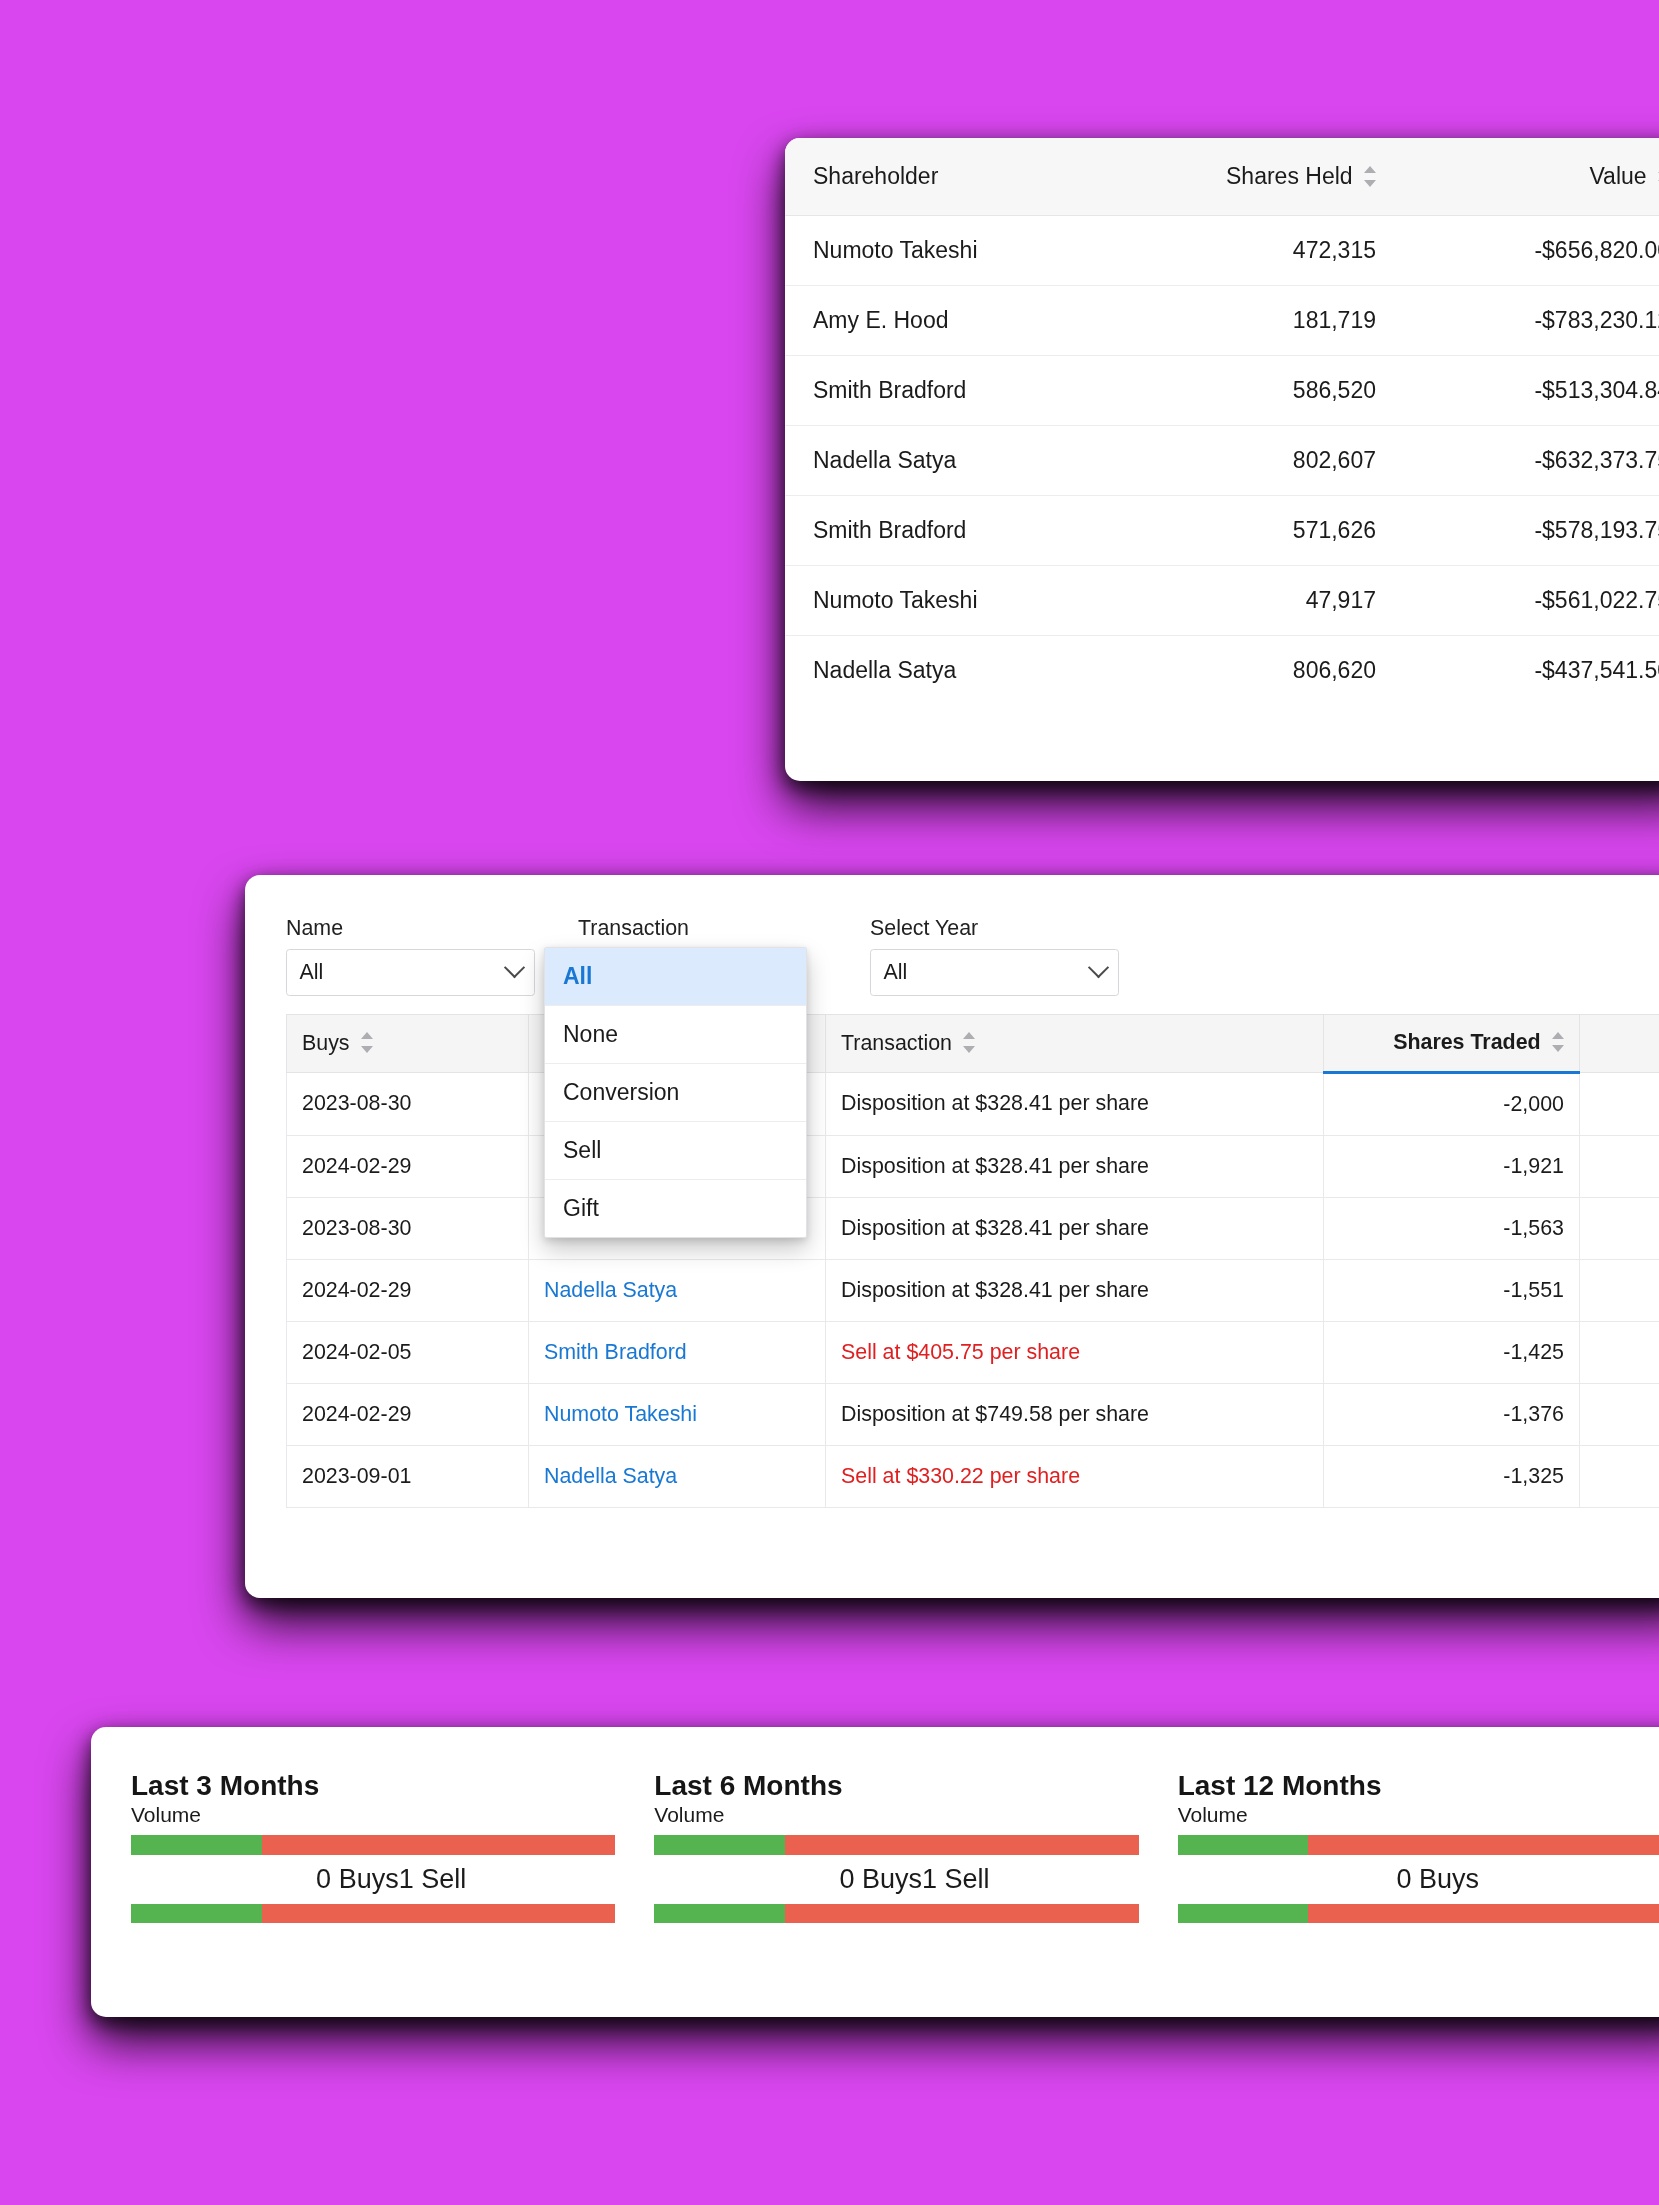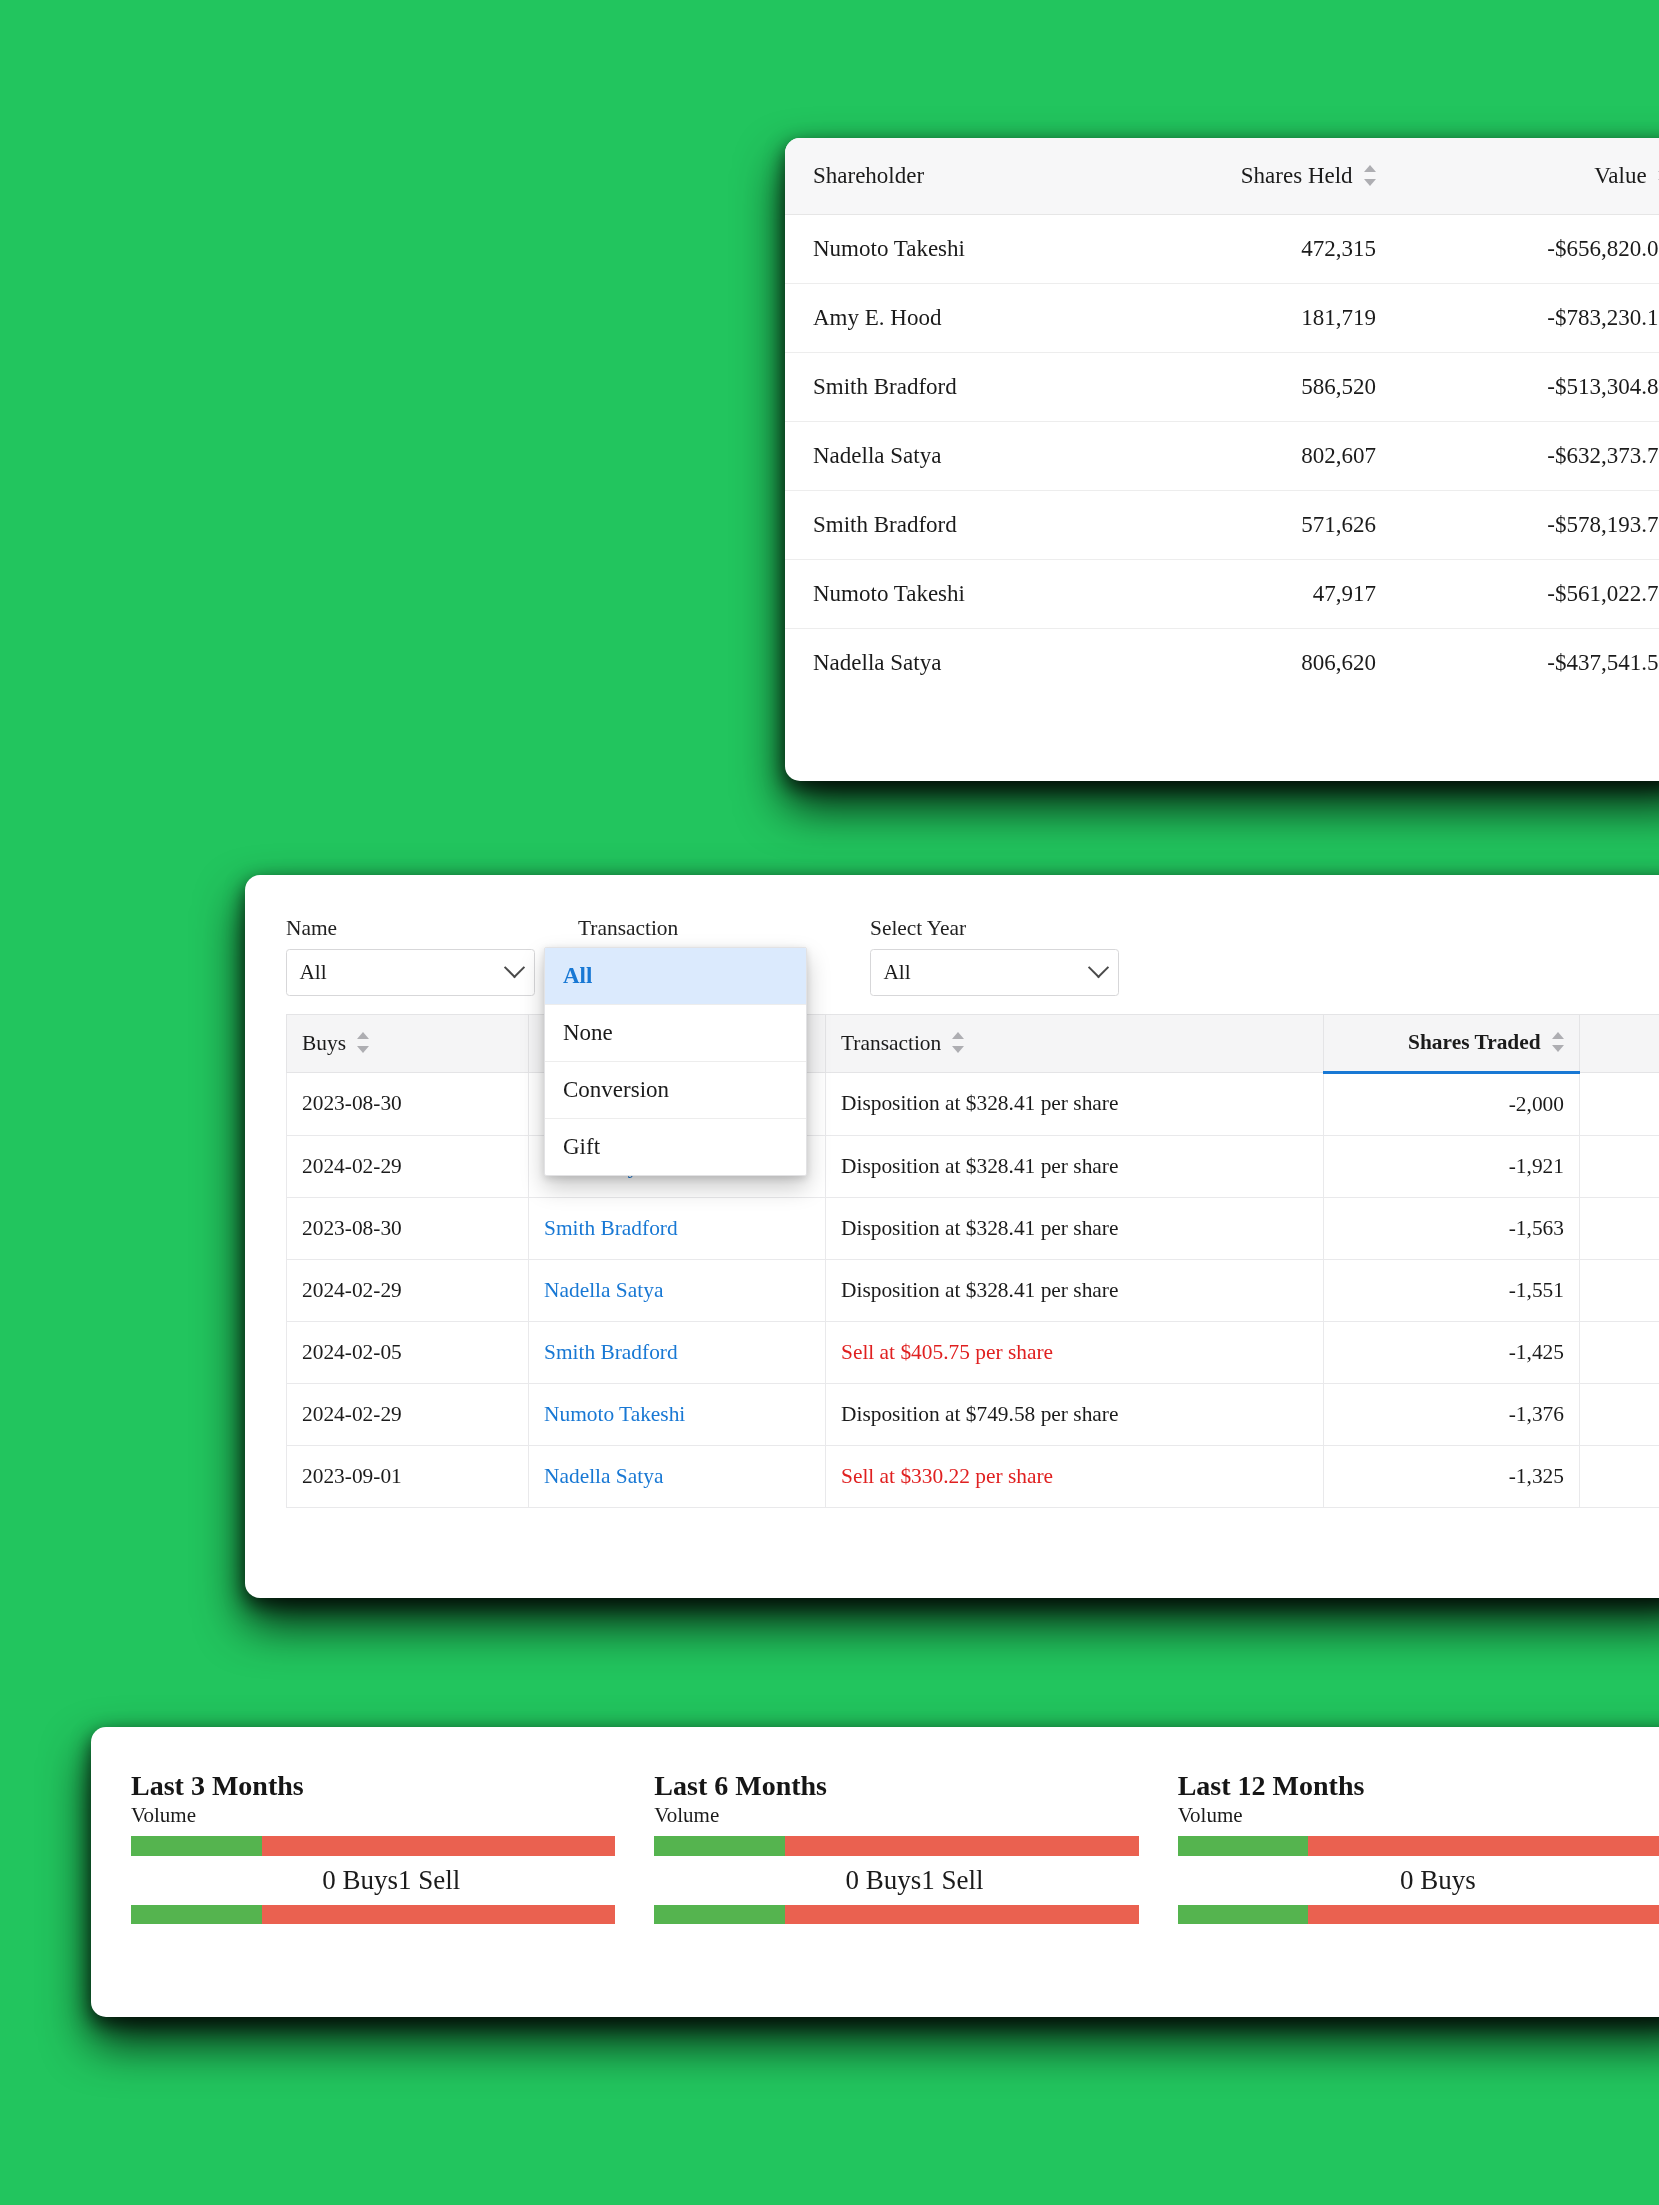--- a/index.html
+++ b/index.html
@@ -2,21 +2,21 @@
 <html style="font-size:11px"><head>
 <meta charset="utf-8">
 <style>
   * { box-sizing: border-box; margin: 0; padding: 0; }
   html, body {
     width: 1660px; height: 2205px;
     background: #000000;
     font-family: "Liberation Sans", sans-serif;
     overflow: hidden;
   }
-  #stage { position: relative; width: 1660px; height: 2205px; background:#22c55e;font-family:Liberation Serif, serif; }
+  #stage { position: relative; width: 1660px; height: 2205px; background:#d946ef; }
 
   .panel {
     position: absolute;
     background: #ffffff;
     border-radius: 15px;
     box-shadow: 0 25px 48px rgba(0,0,0,0.85), 0 7px 19.4px rgba(0,0,0,0.7);
     overflow: hidden;
   }
 
   
@@ -317,20 +317,21 @@
           </tr>
         </tbody>
       </table>
     </div>
   </div>
 
   <div id="transaction-dropdown">
     <div class="dd-item selected">All</div>
     <div class="dd-item">None</div>
     <div class="dd-item">Conversion</div>
+    <div class="dd-item">Sell</div>
     <div class="dd-item">Gift</div>
   </div>
 
   <div class="panel" id="panel-volume">
     <div class="vol-row">
 
       <div class="vol-card">
         <div class="vol-title">Last 3 Months</div>
         <div class="vol-sub">Volume</div>
         <div class="vol-bar">

